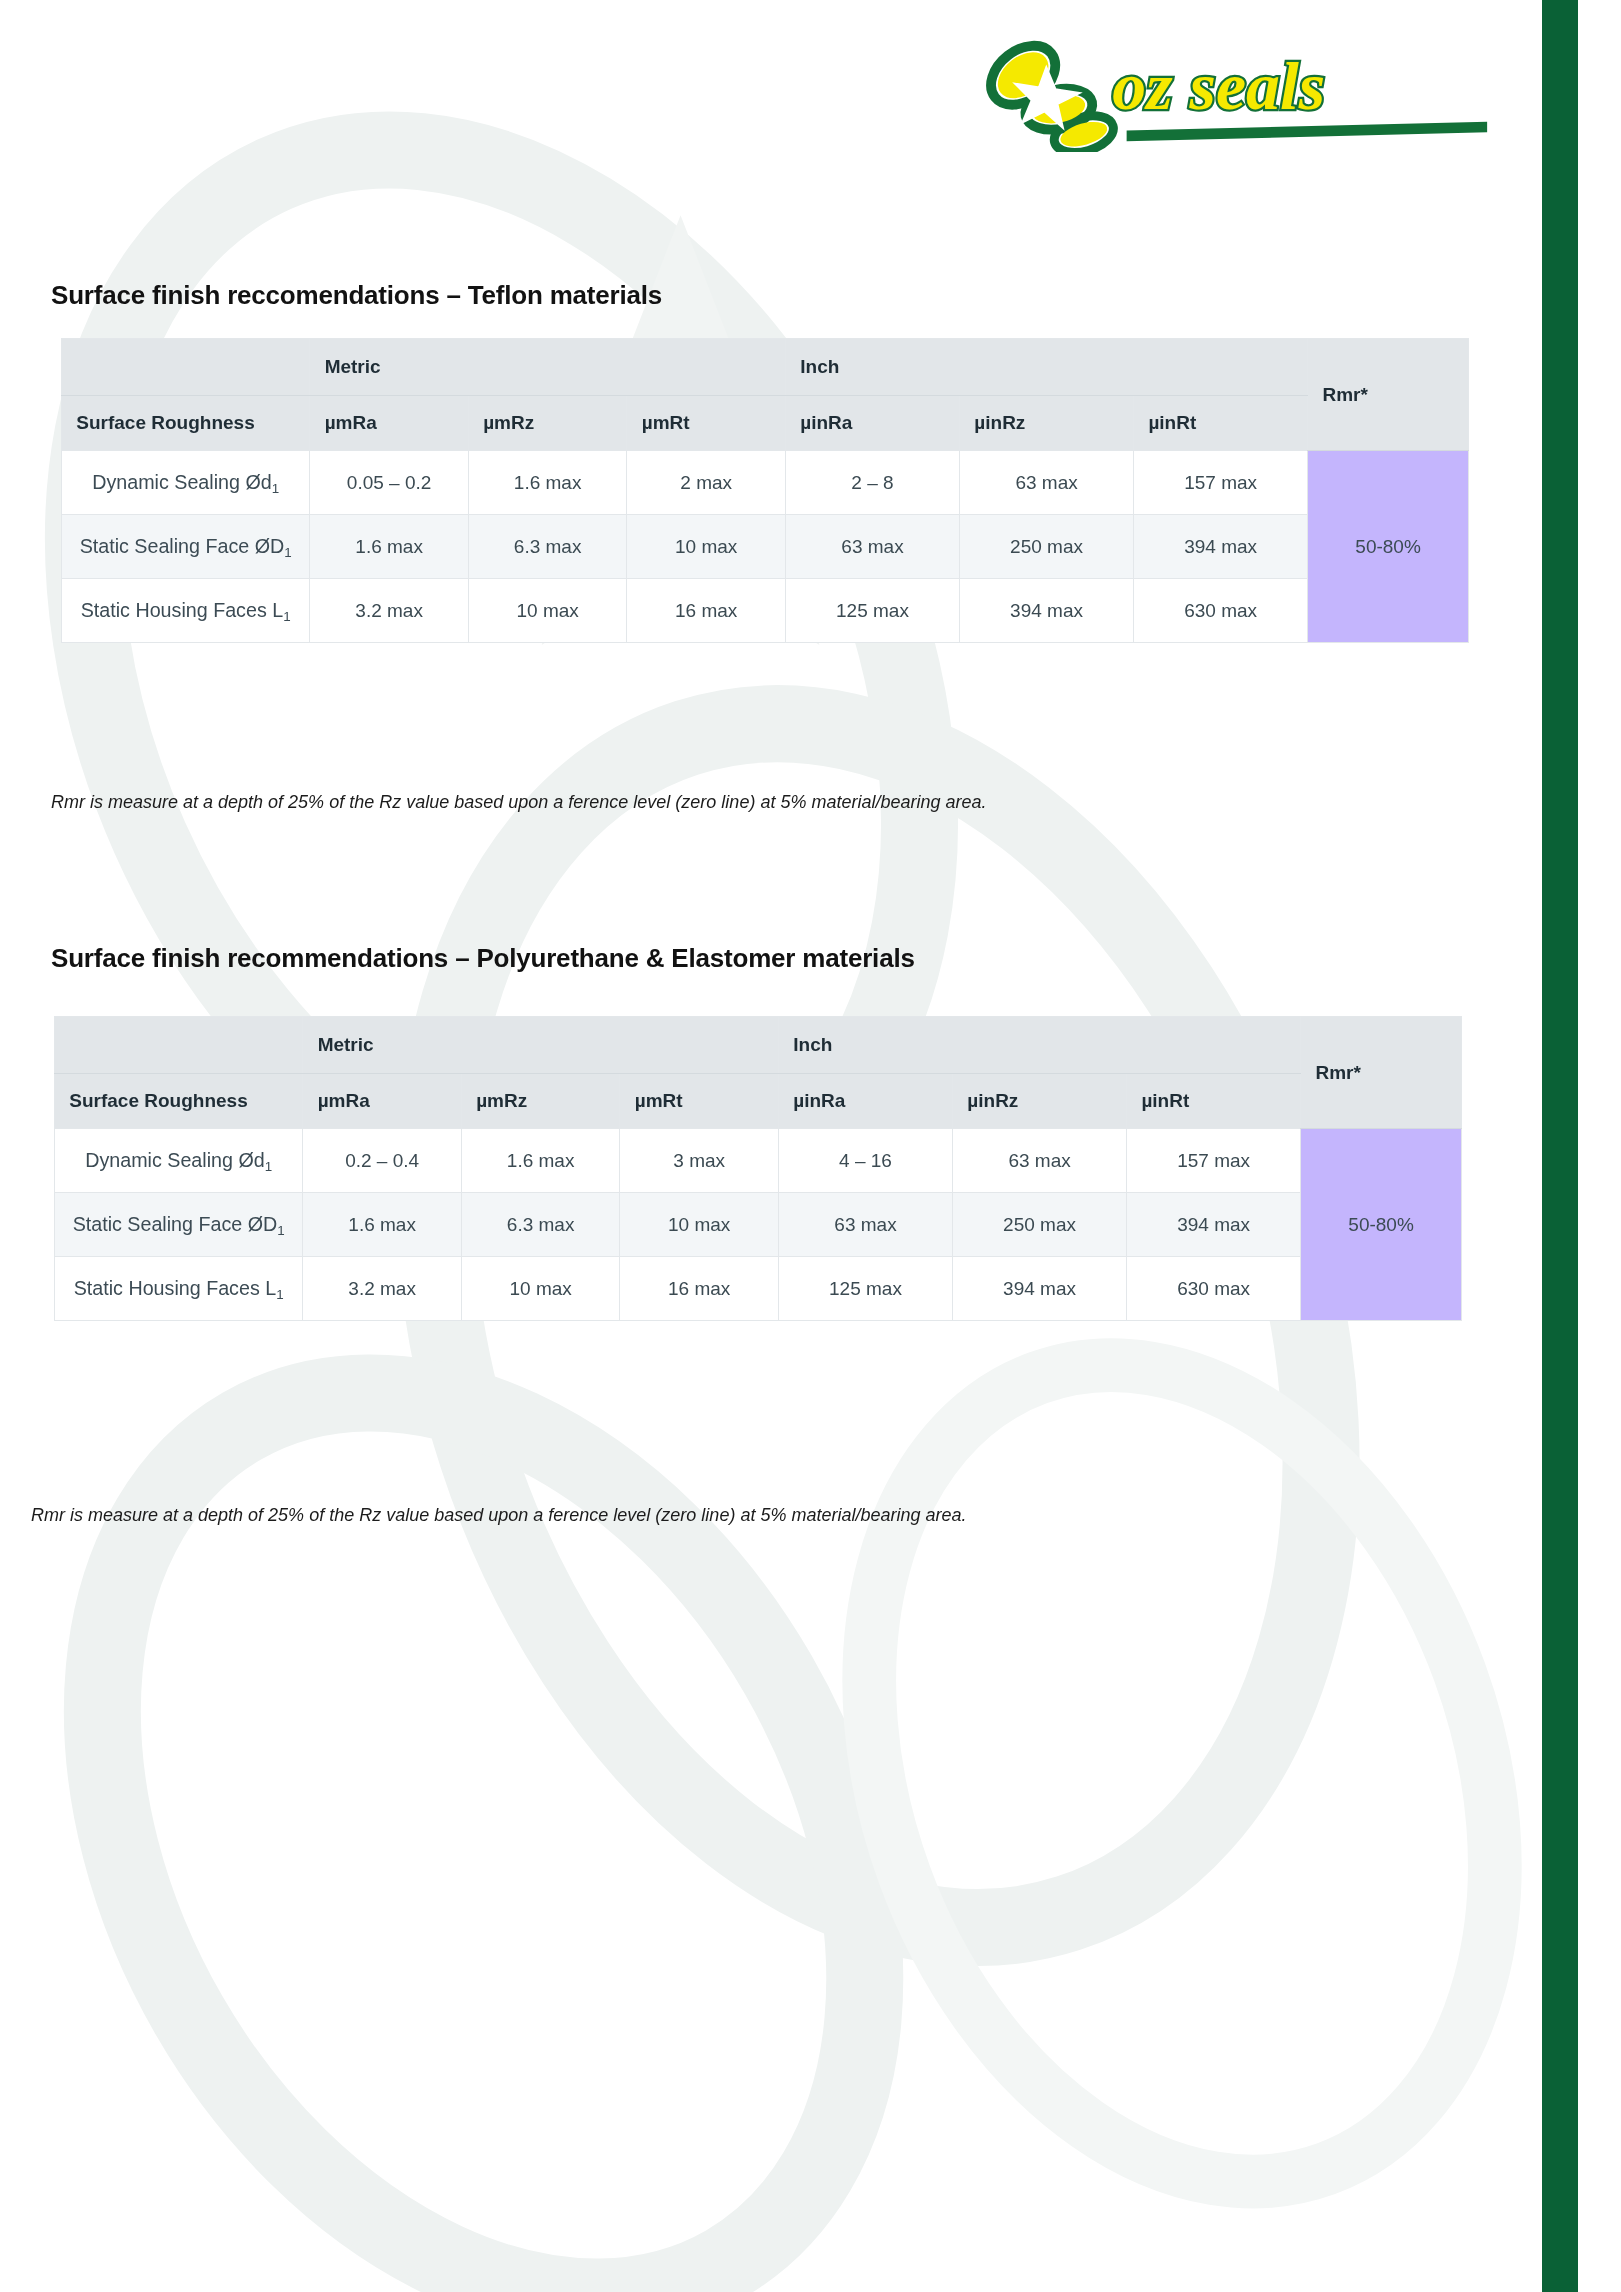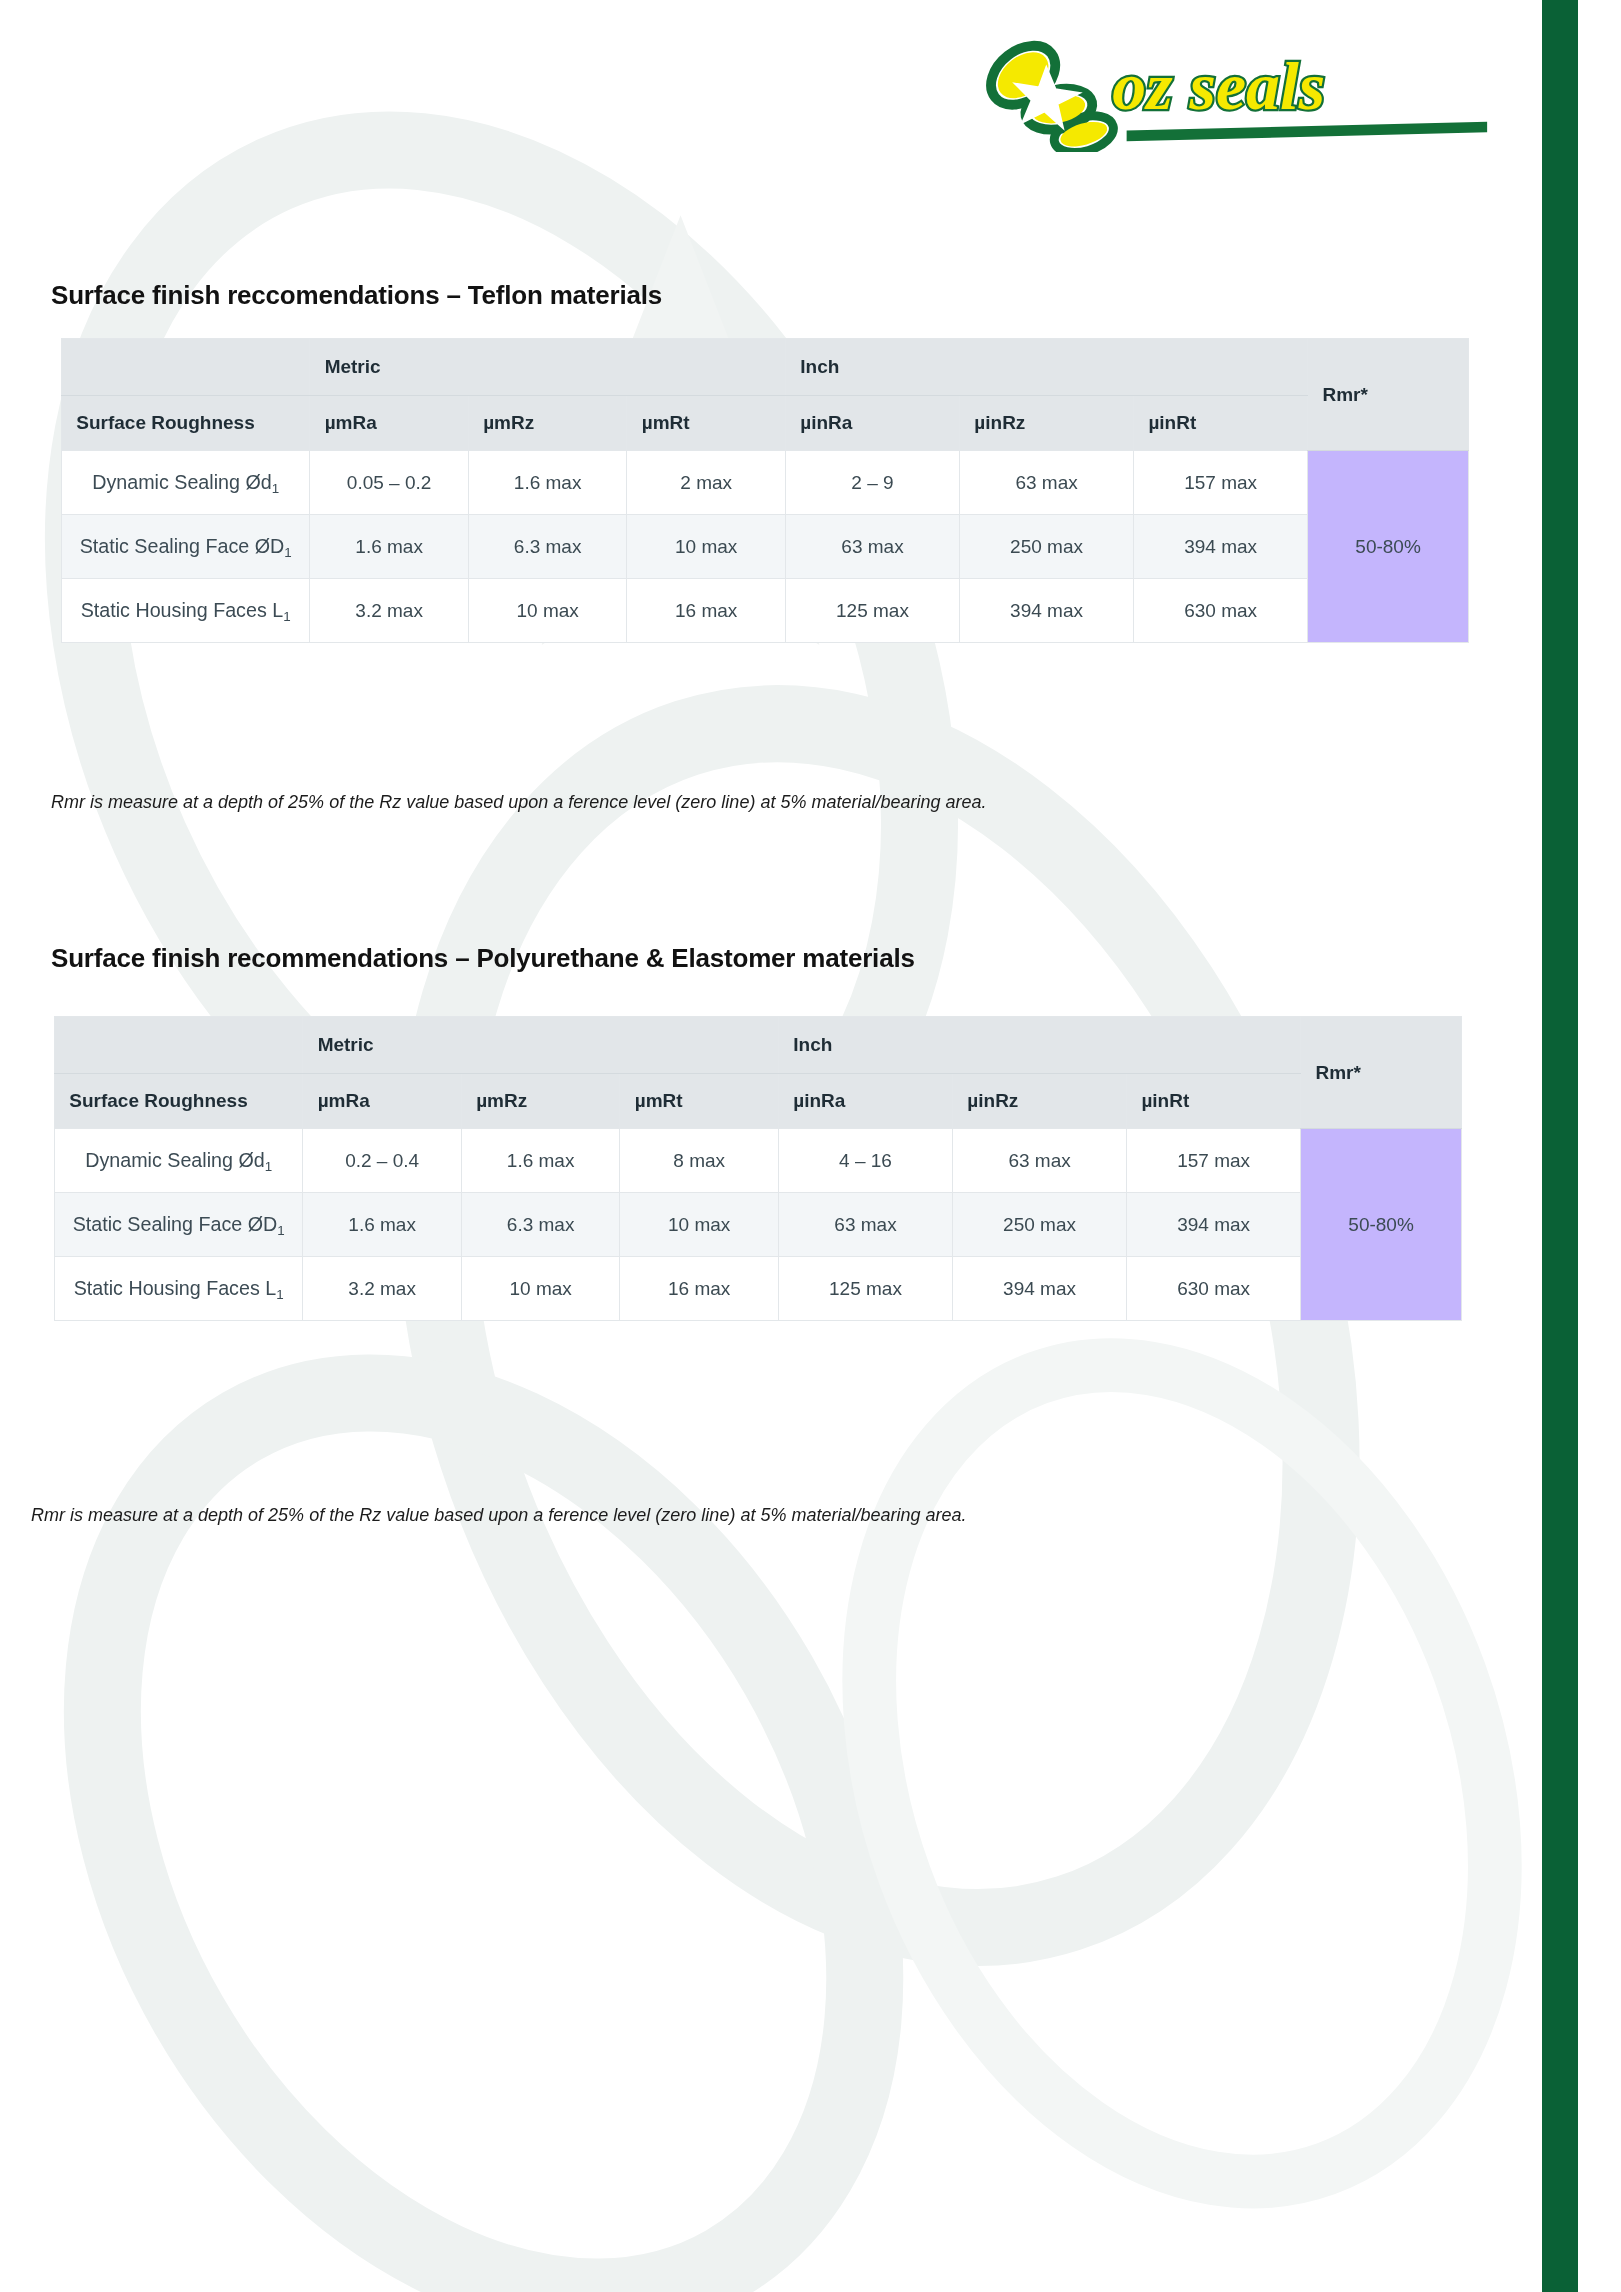--- a/index.html
+++ b/index.html
@@ -233,21 +233,21 @@
         <th>µinRz</th>
         <th>µinRt</th>
       </tr>
     </thead>
     <tbody>
       <tr>
         <td class="row-label"><span>Dynamic Sealing Ød</span><sub>1</sub></td>
         <td>0.05 – 0.2</td>
         <td>1.6 max</td>
         <td>2 max</td>
-        <td>2 – 9</td>
+        <td>2 – 8</td>
         <td>63 max</td>
         <td>157 max</td>
         <td class="rmr-cell" rowspan="3">50-80%</td>
       </tr>
       <tr class="alt">
         <td class="row-label"><span>Static Sealing Face ØD</span><sub>1</sub></td>
         <td>1.6 max</td>
         <td>6.3 max</td>
         <td>10 max</td>
         <td>63 max</td>
@@ -296,21 +296,21 @@
         <th>µinRa</th>
         <th>µinRz</th>
         <th>µinRt</th>
       </tr>
     </thead>
     <tbody>
       <tr>
         <td class="row-label"><span>Dynamic Sealing Ød</span><sub>1</sub></td>
         <td>0.2 – 0.4</td>
         <td>1.6 max</td>
-        <td>8 max</td>
+        <td>3 max</td>
         <td>4 – 16</td>
         <td>63 max</td>
         <td>157 max</td>
         <td class="rmr-cell" rowspan="3">50-80%</td>
       </tr>
       <tr class="alt">
         <td class="row-label"><span>Static Sealing Face ØD</span><sub>1</sub></td>
         <td>1.6 max</td>
         <td>6.3 max</td>
         <td>10 max</td>

